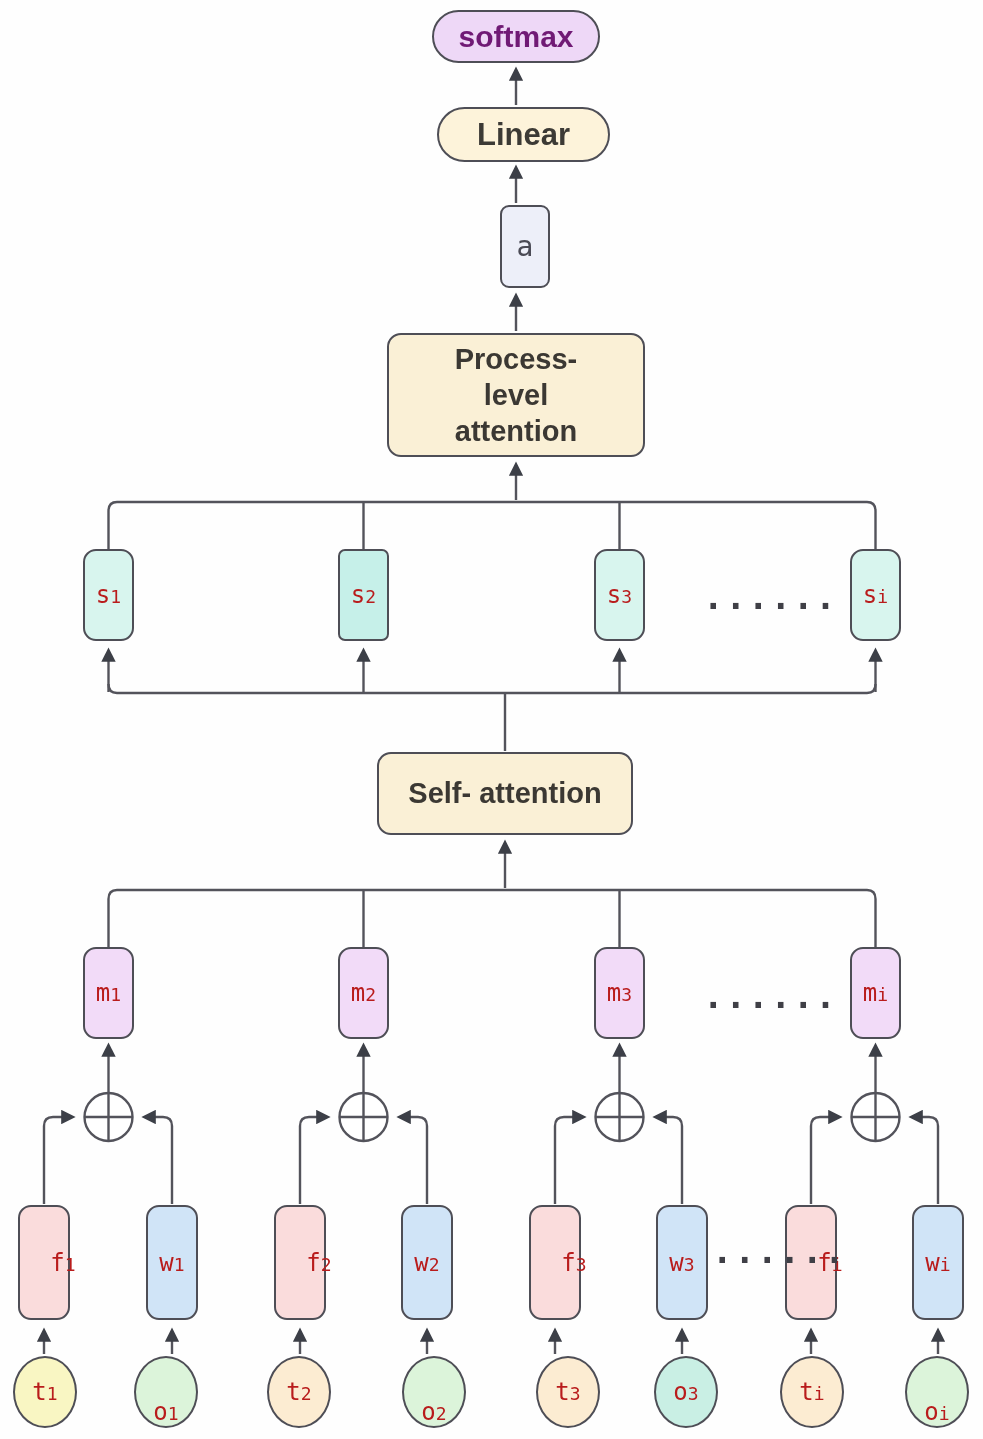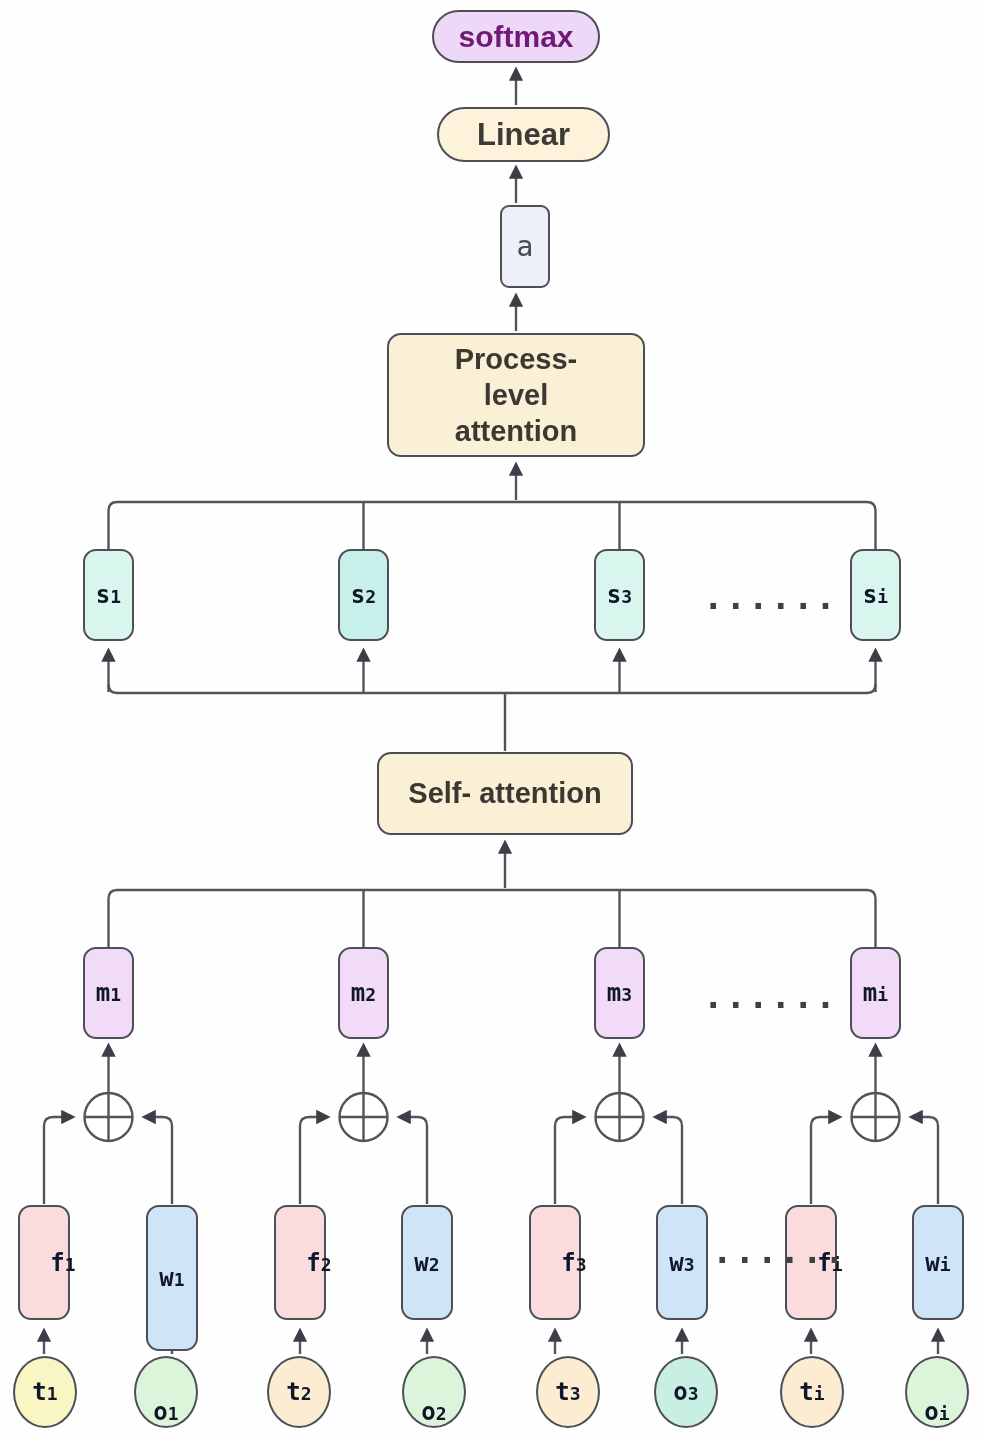--- a/index.html
+++ b/index.html
@@ -3,36 +3,36 @@
 <meta charset="utf-8">
 <style>
   html,body{margin:0;padding:0;background:#ffffff;}
   #canvas{
     position:relative;width:983px;height:1439px;background:#fefefe;
     font-family:"Liberation Sans",sans-serif;overflow:hidden;
   }
   #wires{position:absolute;left:0;top:0;width:983px;height:1439px;}
   .node{
     position:absolute;display:flex;align-items:center;justify-content:center;
-    box-sizing:border-box;border:2.5px solid #4e4e56;color:#0f172a;
+    box-sizing:border-box;border:2.5px solid #4e4e56;color:#b91c1c;
     font-family:"DejaVu Sans Mono","Liberation Mono",monospace;
-    font-weight:700;font-size:24px;
+    font-weight:400;font-size:24px;
   }
   .rect{border-radius:13px;}
   .bigpill{border-radius:28px;font-family:"Liberation Sans",sans-serif;font-weight:600;}
   .bigbox{border-radius:14px;font-family:"Liberation Sans",sans-serif;font-weight:600;
           text-align:center;line-height:1.25;color:#3b3833;}
   .circle{border-radius:50%;}
   .idx{font-size:18px;}
   .c-softmax{background:#eed8f7;color:#701a75;font-size:30px;}
   .c-cream{background:#fdf3da;color:#3c3a35;font-size:31px;}
   .c-a{background:#edeff9;font-size:28px;font-weight:500;color:#4a4a55;}
   .c-attn{background:#faf0d6;font-size:29px;}
   .c-s{background:#d8f5ee;}
-  .c-s2{background:#c6f0e9;}
+  .c-s2{background:#c6f0e9;border-radius:7px;}
   .c-m{background:#f2dbf8;}
   .c-f{background:#fadcdc;padding-left:38px;}
   .c-w{background:#d0e4f7;}
   .c-t1{background:#f9f6c3;}
   .c-t{background:#fcecd2;}
   .c-o{background:#dcf4da;align-items:flex-end;}
   .c-o3{background:#c9efe4;}
   .dots{
     position:absolute;color:#3f3f46;font-family:"DejaVu Sans Mono",monospace;
     font-weight:700;font-size:34px;line-height:1;letter-spacing:2px;
@@ -152,21 +152,21 @@
       <span><span>m</span><span class="idx">3</span></span>
     </div>
   <div class="node rect c-m" style="left:850px;top:947px;width:51px;height:92px">
       <span><span>m</span><span class="idx">i</span></span>
     </div>
   <div class="dots" style="left:703px;top:979px">......</div>
 
   <div class="node rect c-f" style="left:18px;top:1205px;width:52px;height:115px">
       <span><span>f</span><span class="idx">1</span></span>
     </div>
-  <div class="node rect c-w" style="left:146px;top:1205px;width:52px;height:146px">
+  <div class="node rect c-w" style="left:146px;top:1205px;width:52px;height:115px">
       <span><span>w</span><span class="idx">1</span></span>
     </div>
   <div class="node rect c-f" style="left:274px;top:1205px;width:52px;height:115px">
       <span><span>f</span><span class="idx">2</span></span>
     </div>
   <div class="node rect c-w" style="left:401px;top:1205px;width:52px;height:115px">
       <span><span>w</span><span class="idx">2</span></span>
     </div>
   <div class="node rect c-f" style="left:529px;top:1205px;width:52px;height:115px">
       <span><span>f</span><span class="idx">3</span></span>

